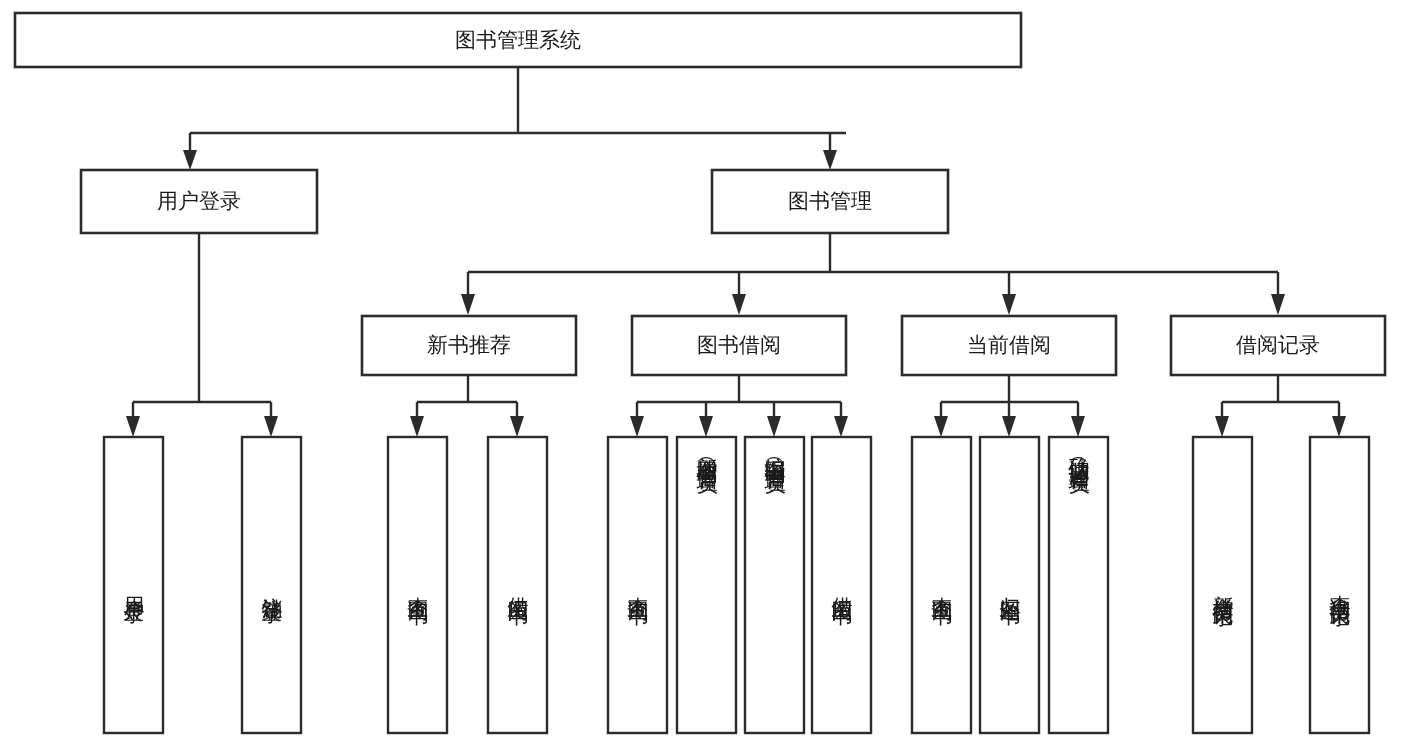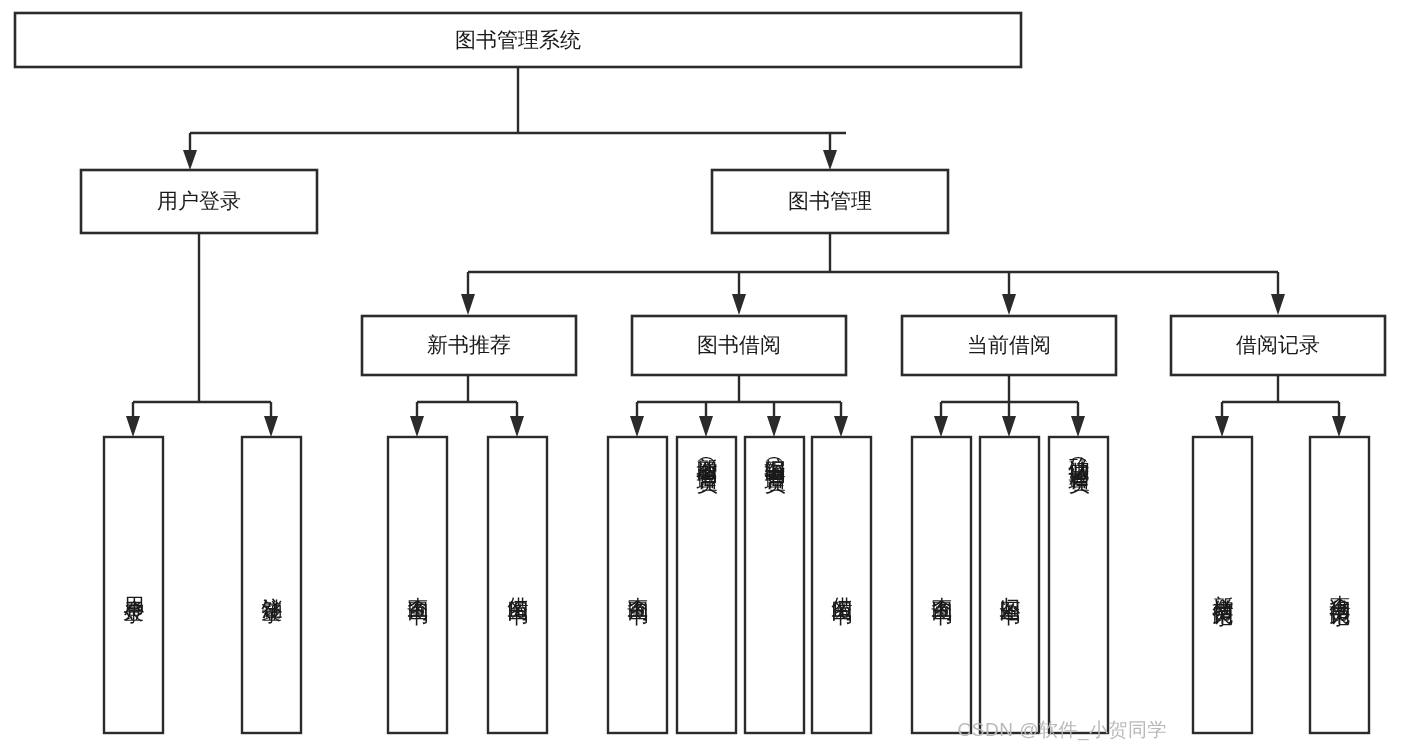--- a/index.html
+++ b/index.html
@@ -256,14 +256,13 @@
   </div>
 
   <div class="vlabel-wrap" style="left:1193px; top:437px; width:59px; height:296px;">
     <span class="vlabel">新增借阅记录</span>
   </div>
 
   <div class="vlabel-wrap" style="left:1310px; top:437px; width:59px; height:296px;">
     <span class="vlabel">查询借阅记录</span>
   </div>
 
-  <div id="watermark">CSDN @软件_小贺同学</div>
 </div>
 
 </body></html>

